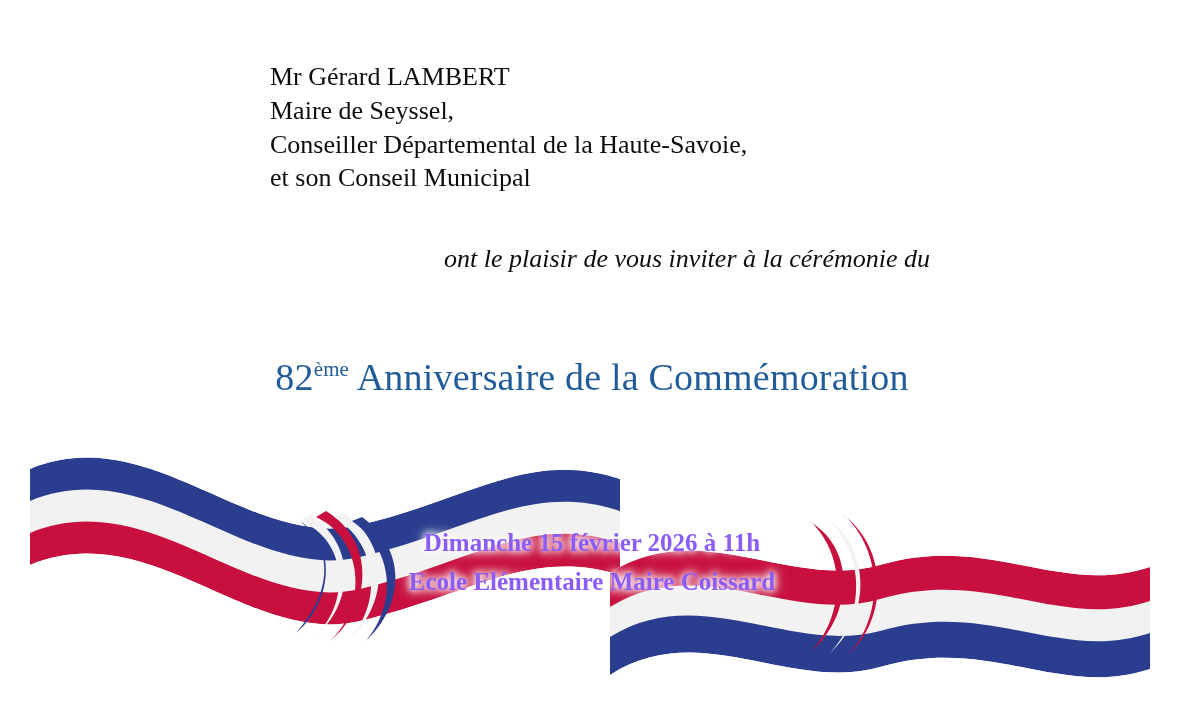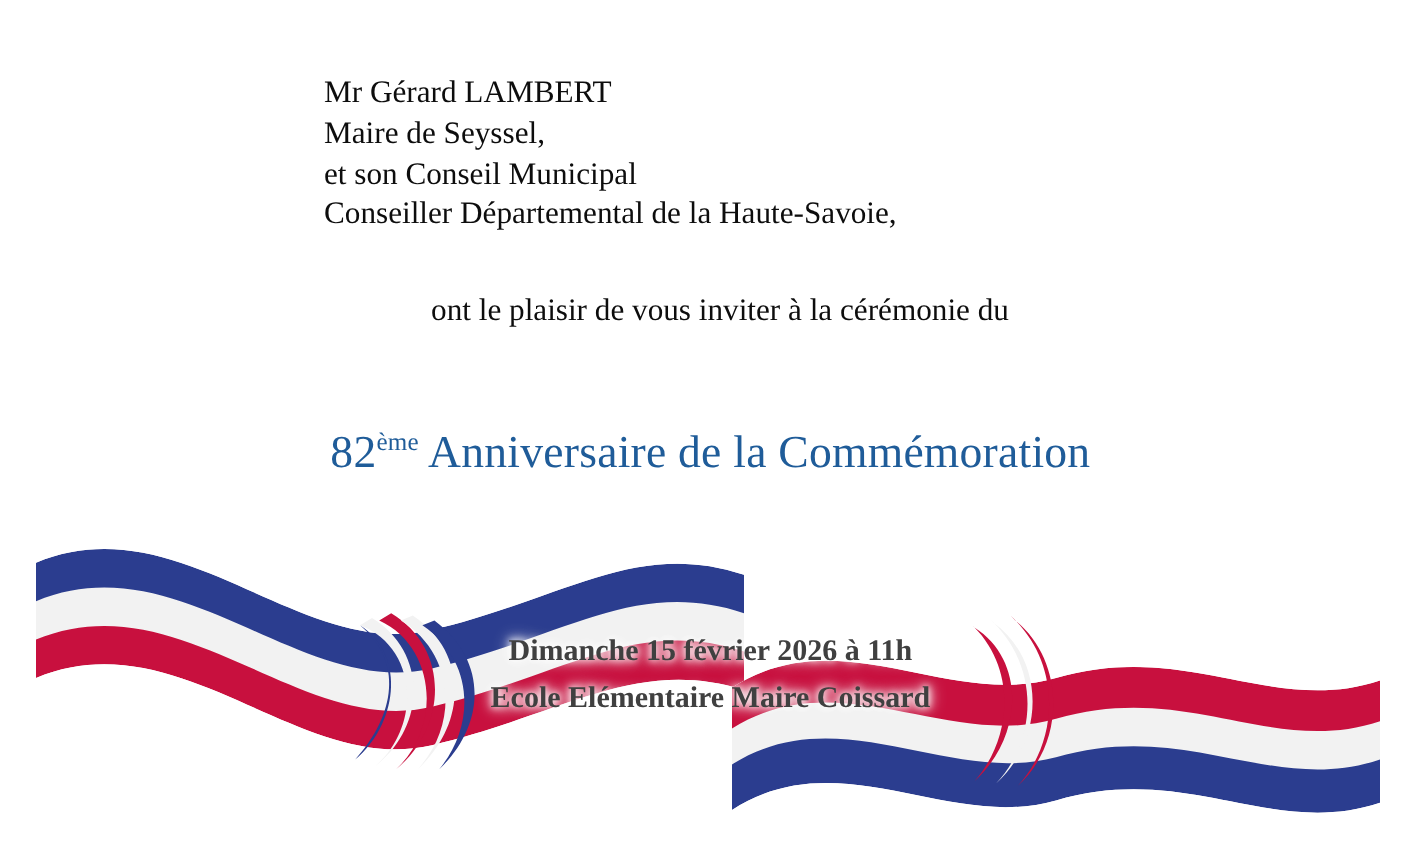--- a/index.html
+++ b/index.html
@@ -42,24 +42,25 @@
     font-size: 26px;
     line-height: 1.30;
     color: #0d0d0d;
   }
   .header-block .line { white-space: nowrap; }
   .invite-line {
     position: absolute;
     left: 270px;
     top: 244px;
     width: 660px;
-    text-align: center;
+    text-align: right;
     font-size: 26px;
     color: #0d0d0d;
     white-space: nowrap;
+    font-style: italic;
   }
 
   
   .title {
     position: absolute;
     left: 0;
     top: 348px;
     width: 1184px;
     text-align: center;
     color: #1f5c99;
@@ -88,35 +89,35 @@
   
   .details {
     position: absolute;
     left: 292px;
     top: 524px;
     width: 600px;
     text-align: center;
     font-weight: bold;
     font-size: 25px;
     line-height: 1.55;
-    color: #404040;
+    color: #8b5cf6;
     text-shadow: 0 0 6px #ffffff, 0 0 10px #ffffff, 0 0 14px #ffffff;
   }
 </style>
 </head>
 <body>
 
 <div class="page">
 
 
   <div class="header-block">
     <div class="line">Mr Gérard LAMBERT</div>
     <div class="line">Maire de Seyssel,</div>
+    <div class="line">Conseiller Départemental de la Haute-Savoie,</div>
     <div class="line">et son Conseil Municipal</div>
-    <div class="line">Conseiller Départemental de la Haute-Savoie,</div>
   </div>
 
   <div class="invite-line">ont le plaisir de vous inviter à la cérémonie du</div>
 
   <div class="title">
     <div><span>82</span><sup>ème</sup><span> Anniversaire de la Commémoration</span></div>
   </div>
 
   <div class="ribbon">
     <svg width="1184" height="251" viewBox="0 0 1184 251" xmlns="http://www.w3.org/2000/svg">

